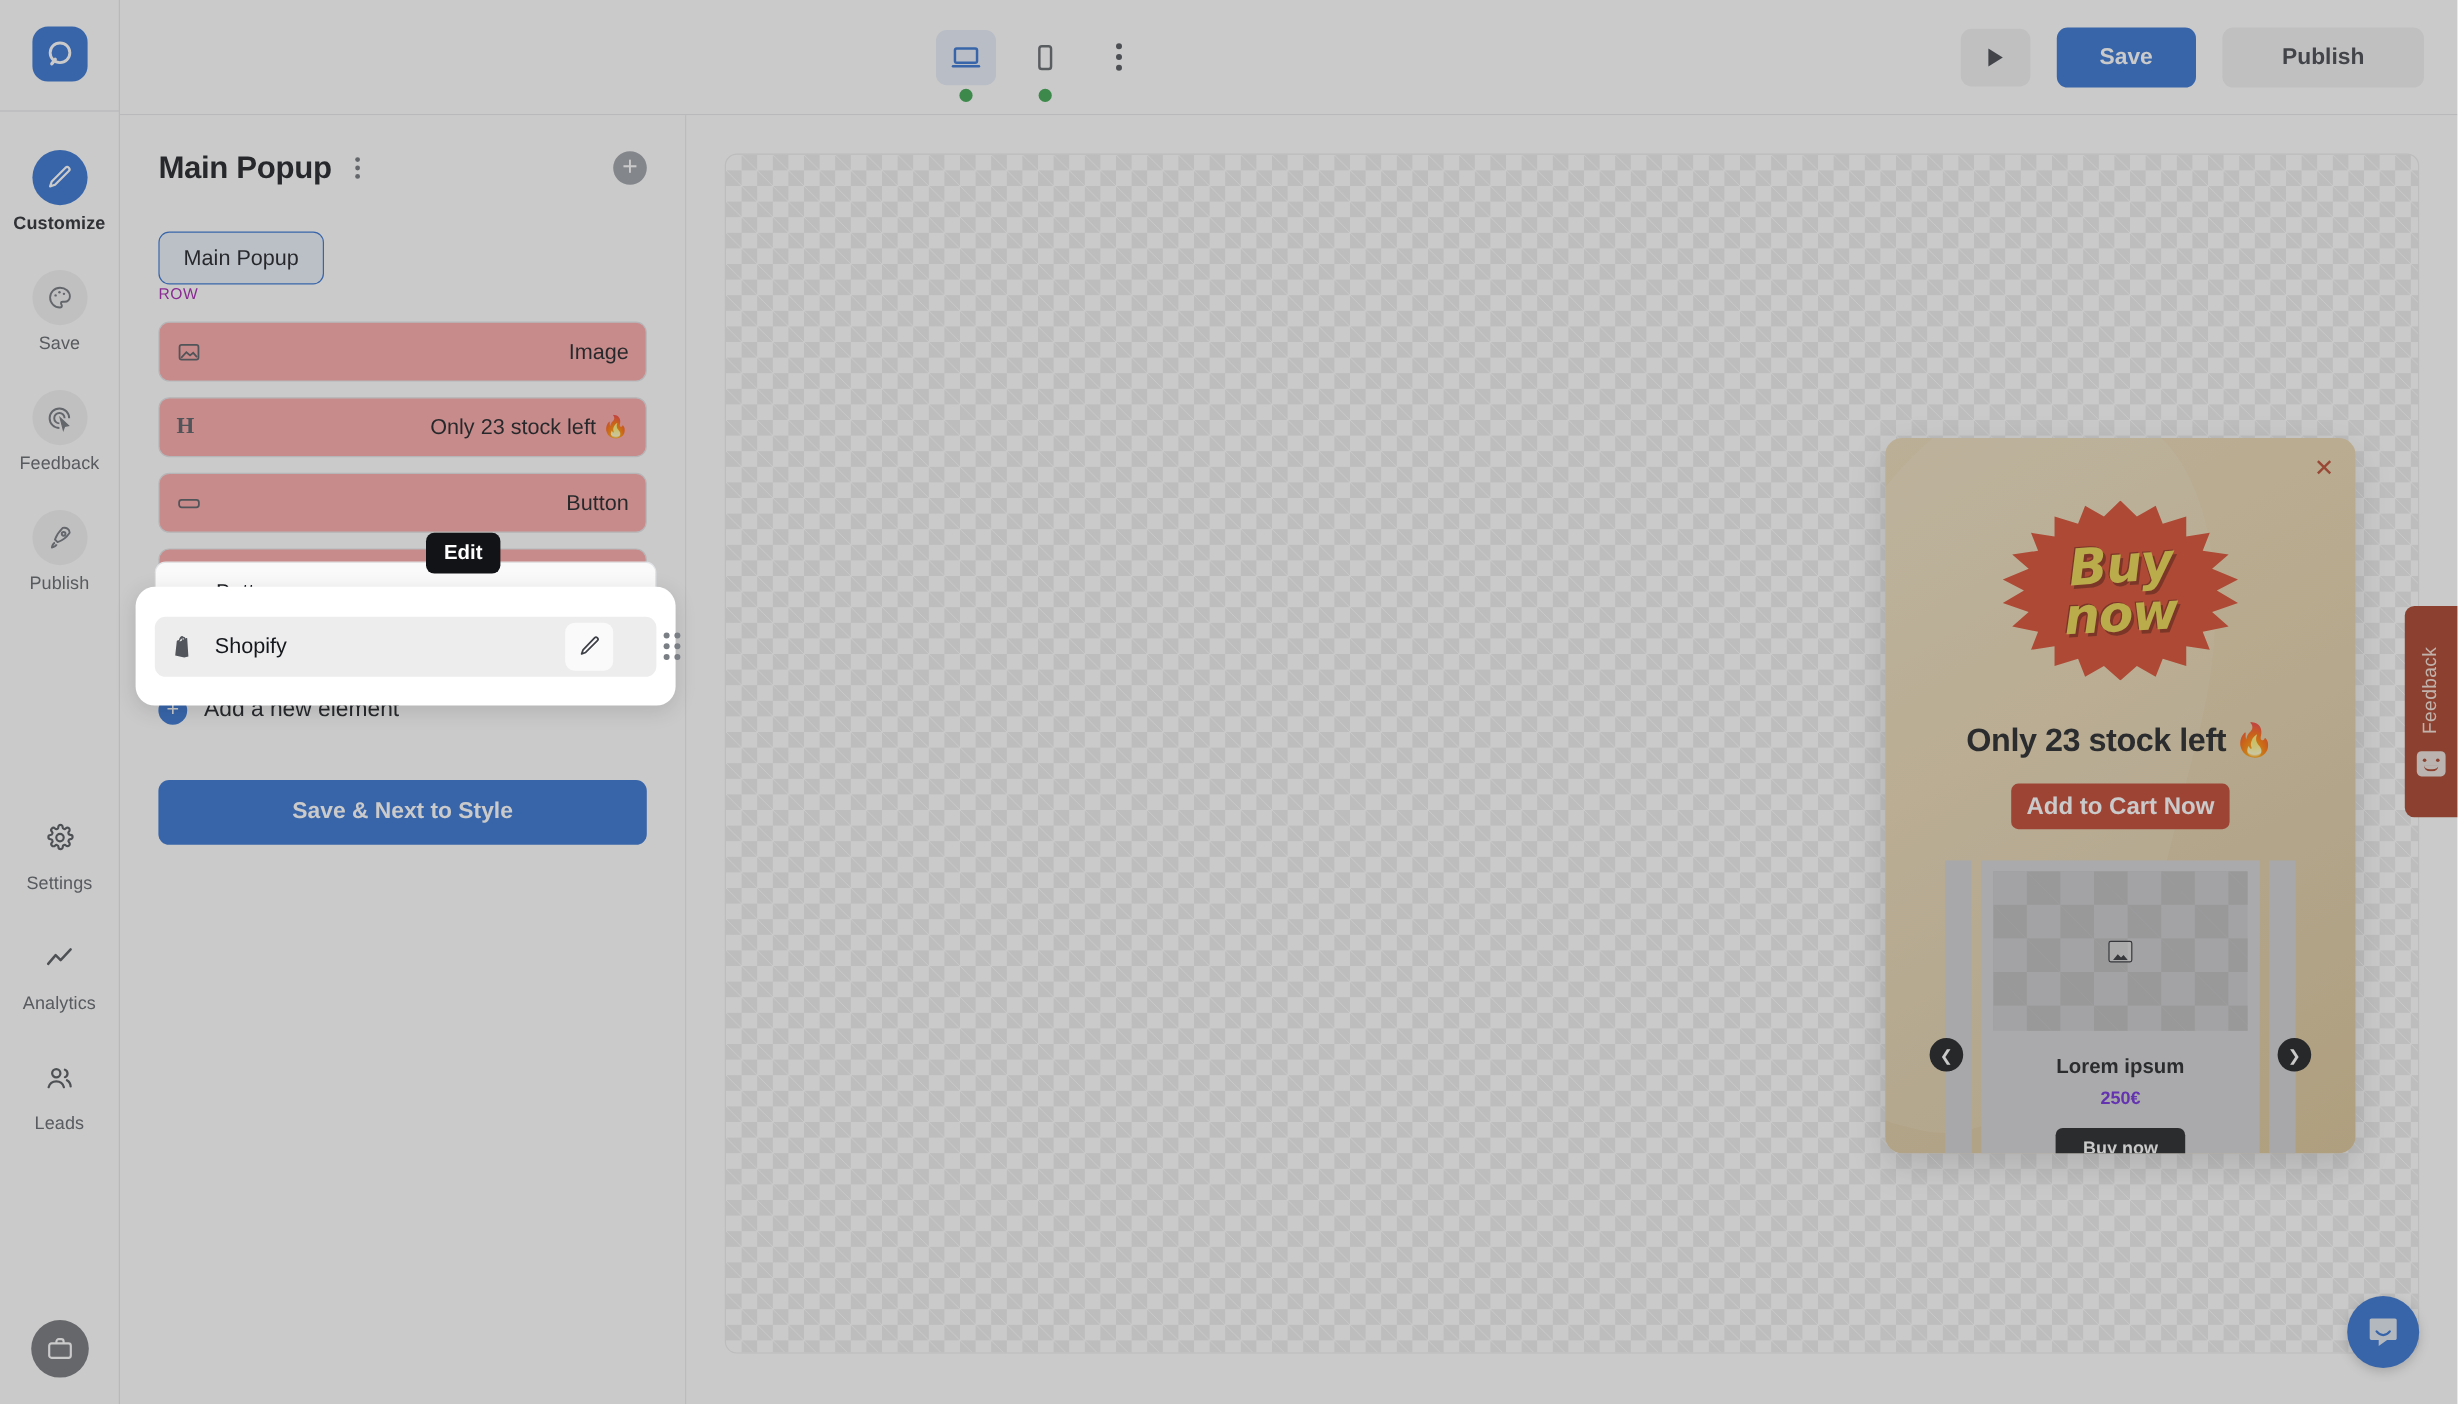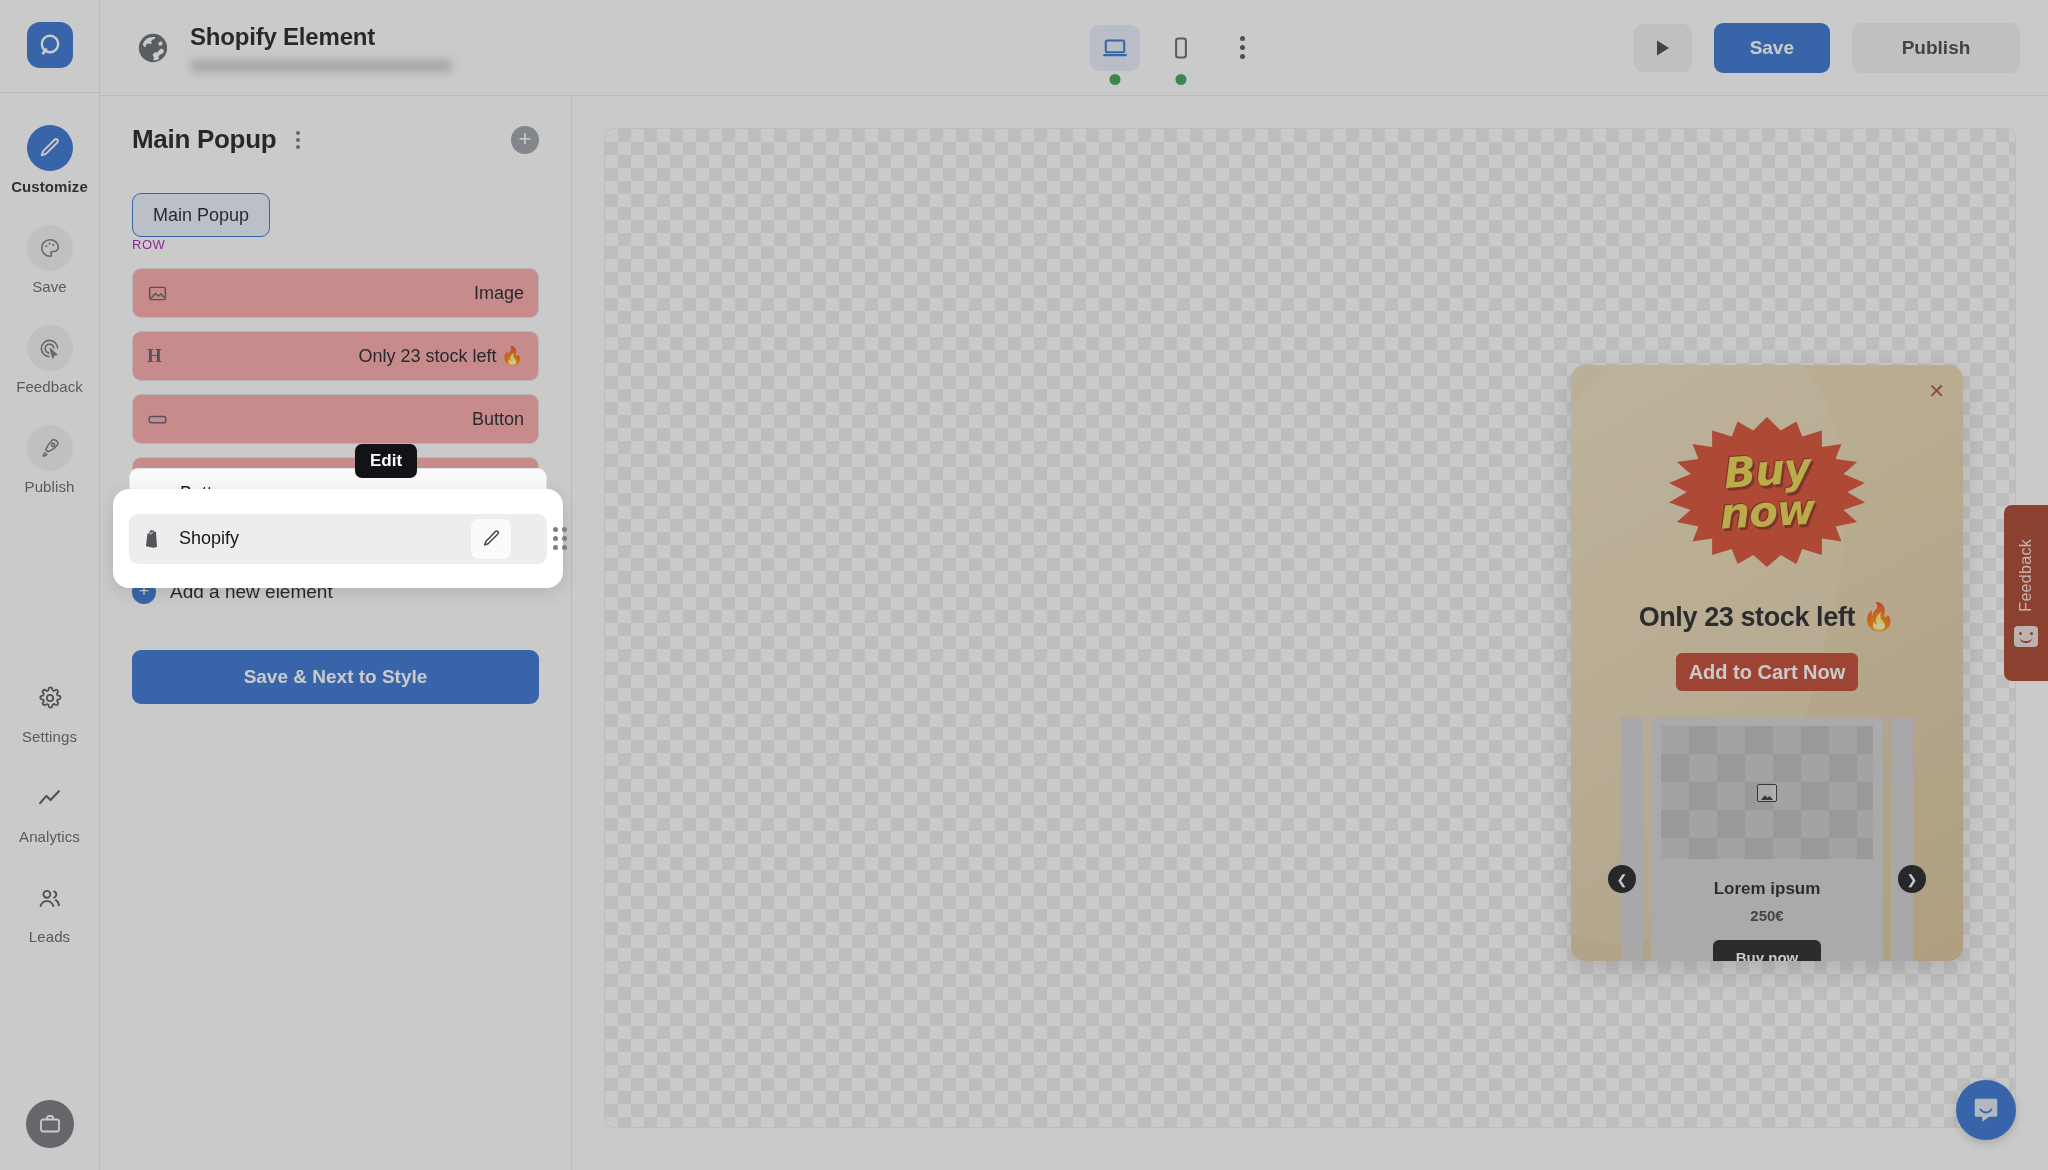--- a/index.html
+++ b/index.html
@@ -230,21 +230,21 @@
       linear-gradient(45deg, #b9b9bb 25%, transparent 25%, transparent 75%, #b9b9bb 75%);
     background-size: 56px 56px; background-position: 0 0, 28px 28px;
     background-color: #c8c8ca;
     display: flex; align-items: center; justify-content: center;
   }
   .card-img-ico {
     width: 20px; height: 18px; border: 1.6px solid #2d2f33; border-radius: 2px;
     display: flex; align-items: flex-end; justify-content: center; background: rgba(255,255,255,.35);
   }
   .card-title { margin-top: 20px; font-size: 17px; font-weight: 700; color: #1b1d20; }
-  .card-price { margin-top: 8px; font-size: 15px; font-weight: 700; color: #404040; }
+  .card-price { margin-top: 8px; font-size: 15px; font-weight: 700; color: #6d28d9; }
   .card-btn {
     margin-top: 16px; width: 108px; height: 34px; border-radius: 6px;
     background: #1c1d1f; color: #fff; font-size: 15px; font-weight: 700;
     display: flex; align-items: center; justify-content: center; cursor: pointer;
   }
   .car-arrow {
     position: absolute; top: 148px; width: 28px; height: 28px; border-radius: 50%;
     background: #15171a; color: #fff; font-size: 13px;
     display: flex; align-items: center; justify-content: center; cursor: pointer; z-index: 5;
   }
@@ -427,31 +427,20 @@
         <svg width="24" height="24" viewBox="0 0 24 24" fill="none" stroke="#ffffff" stroke-width="1.8">
           <rect x="3" y="7.5" width="18" height="12" rx="2"></rect>
           <path d="M9 7.5V6a2 2 0 0 1 2-2h2a2 2 0 0 1 2 2v1.5"></path>
         </svg>
       </div>
     </div>
   </div>
 
   <div class="topbar">
 
-    <div class="tb-left">
-      <div class="globe-wrap">
-        <svg width="34" height="34" viewBox="0 0 24 24" fill="#5f6368">
-          <path d="M12 2a10 10 0 1 0 0 20 10 10 0 0 0 0-20zm0 2.2c.6 0 1.2.1 1.7.2l-.6 1.3-1.6.5-1 1.3.9 1-1.5.7-1.6-.4-1.4.9.3 1.6-1.7-.3-.7-1.8A7.8 7.8 0 0 1 12 4.2zm5.8 3.1 1 1.2-.5 1.5-1.7.4-.9-1.1.5-1.3zm-.2 5.1 1.7.6.4 1.6-1.3 1.7-1.5.3-1 1.6.3 1.6a7.8 7.8 0 0 1-4 1.1l.5-2.2-1-1.8 1.2-1.7 2-.1z"></path>
-        </svg>
-      </div>
-      <div class="tb-titles">
-        <div class="tb-title">Shopify Element</div>
-        <div class="tb-sub-blur"></div>
-      </div>
-    </div>
 
     <div class="tb-center">
       <div class="dev-btn active">
         <svg width="26" height="26" viewBox="0 0 24 24" fill="none" stroke="#2f6fd0" stroke-width="1.9" stroke-linejoin="round">
           <rect x="3.5" y="5" width="17" height="11" rx="1.4"></rect>
           <path d="M2 18.6h20" stroke-linecap="round"></path>
         </svg>
         <span class="dev-dot"></span>
       </div>
       <div class="dev-btn">

